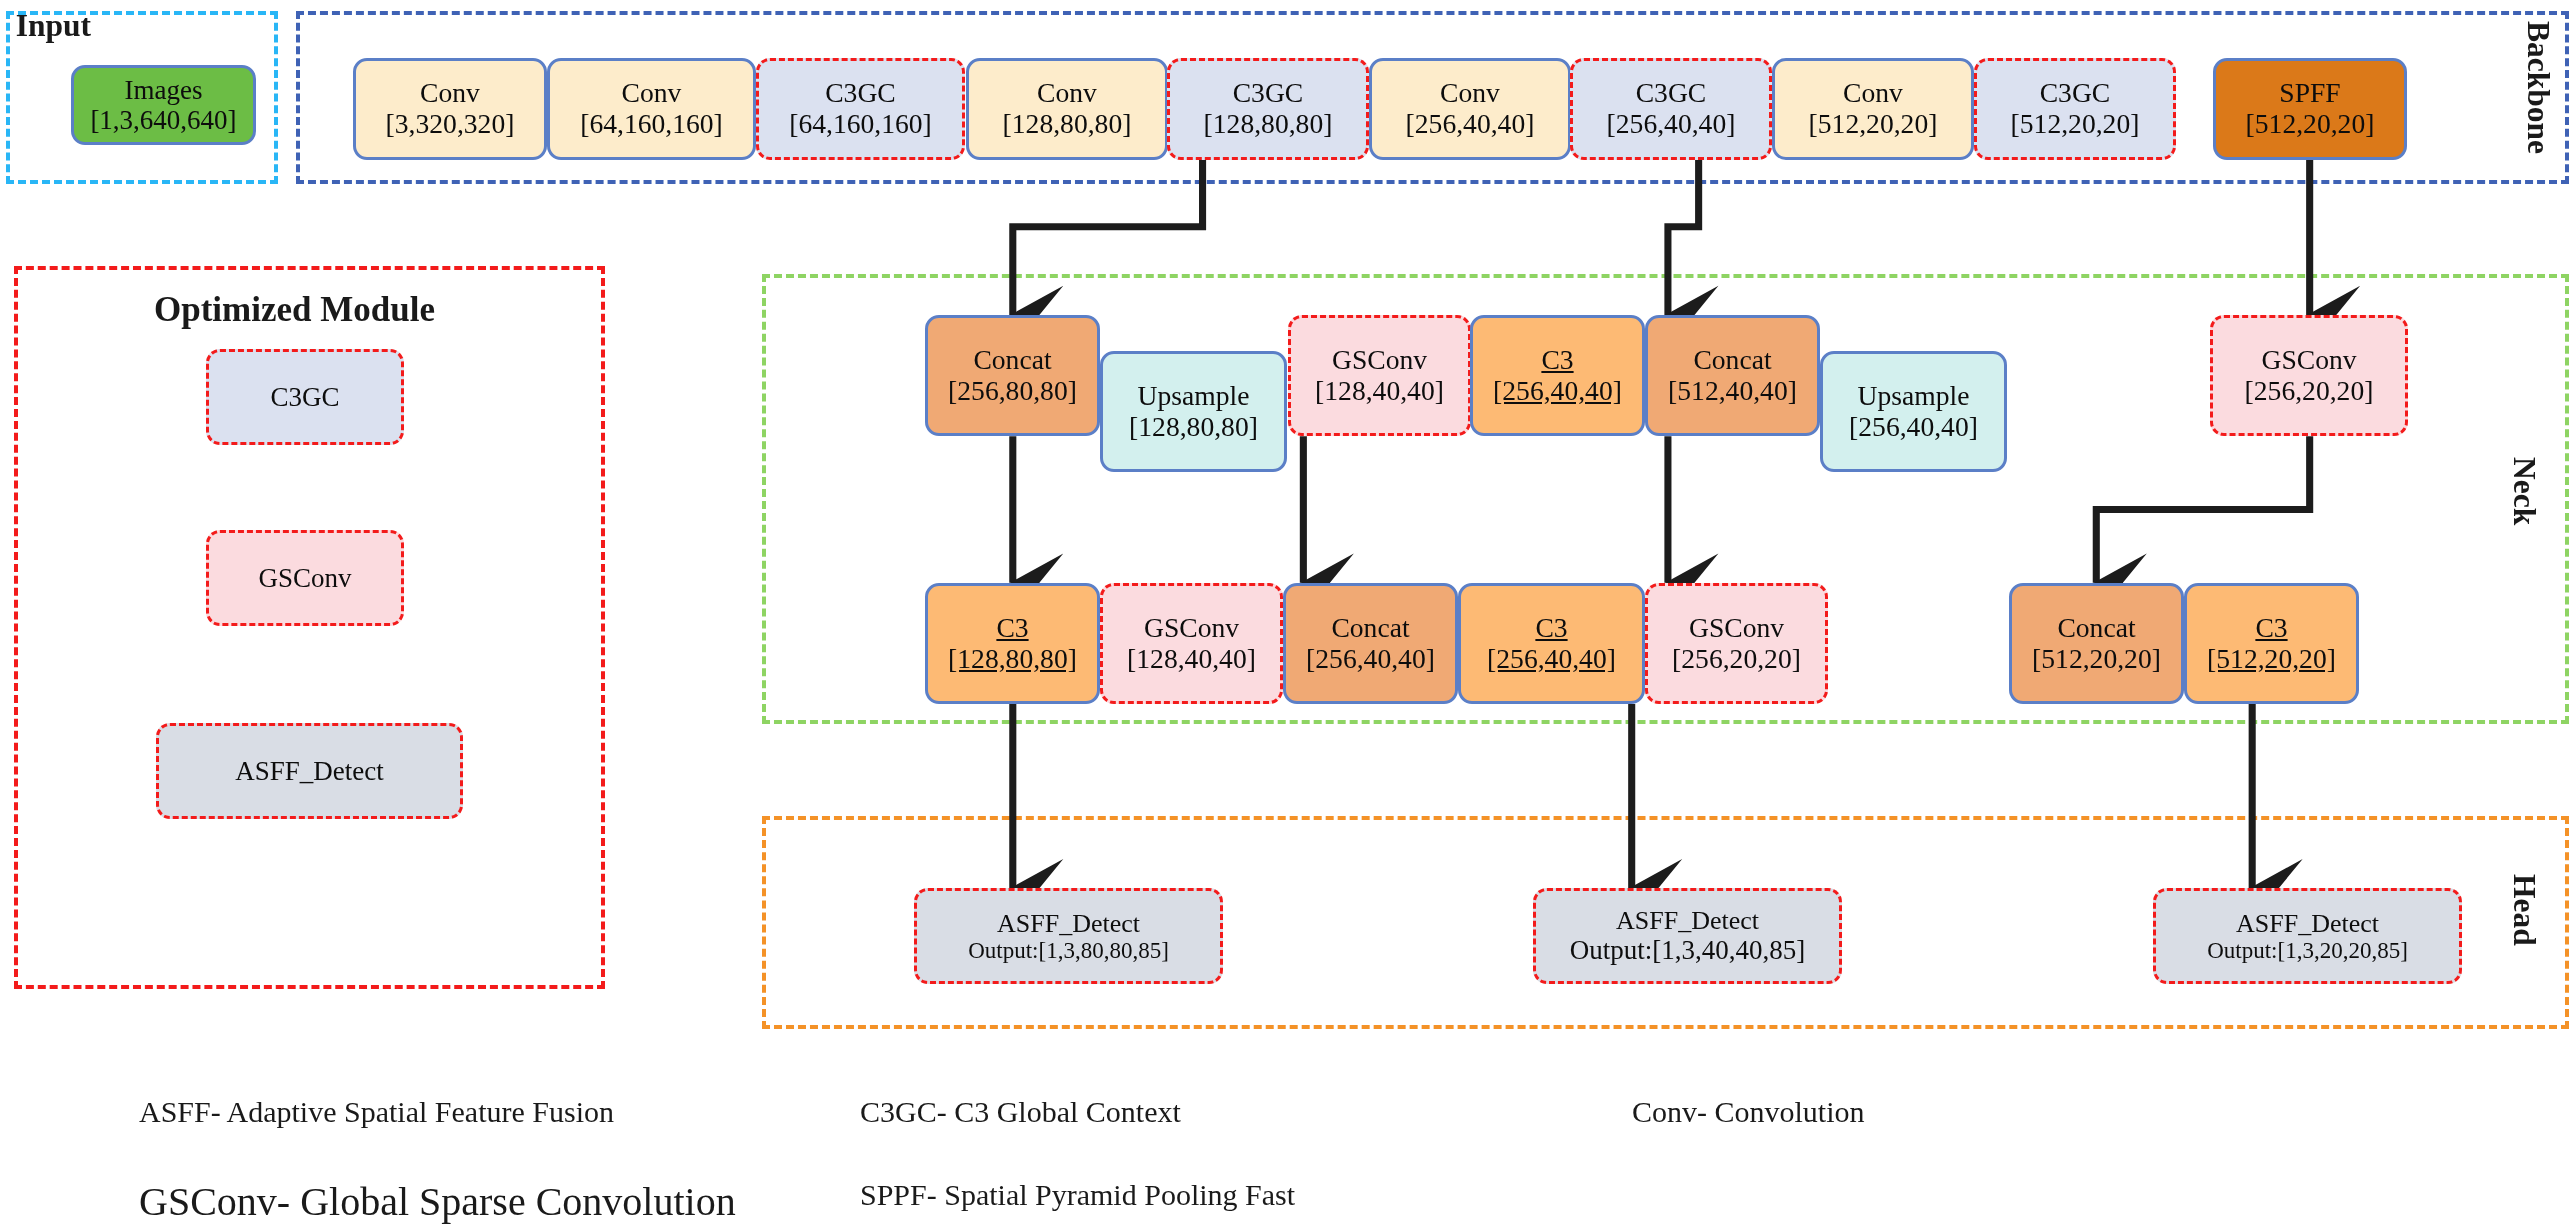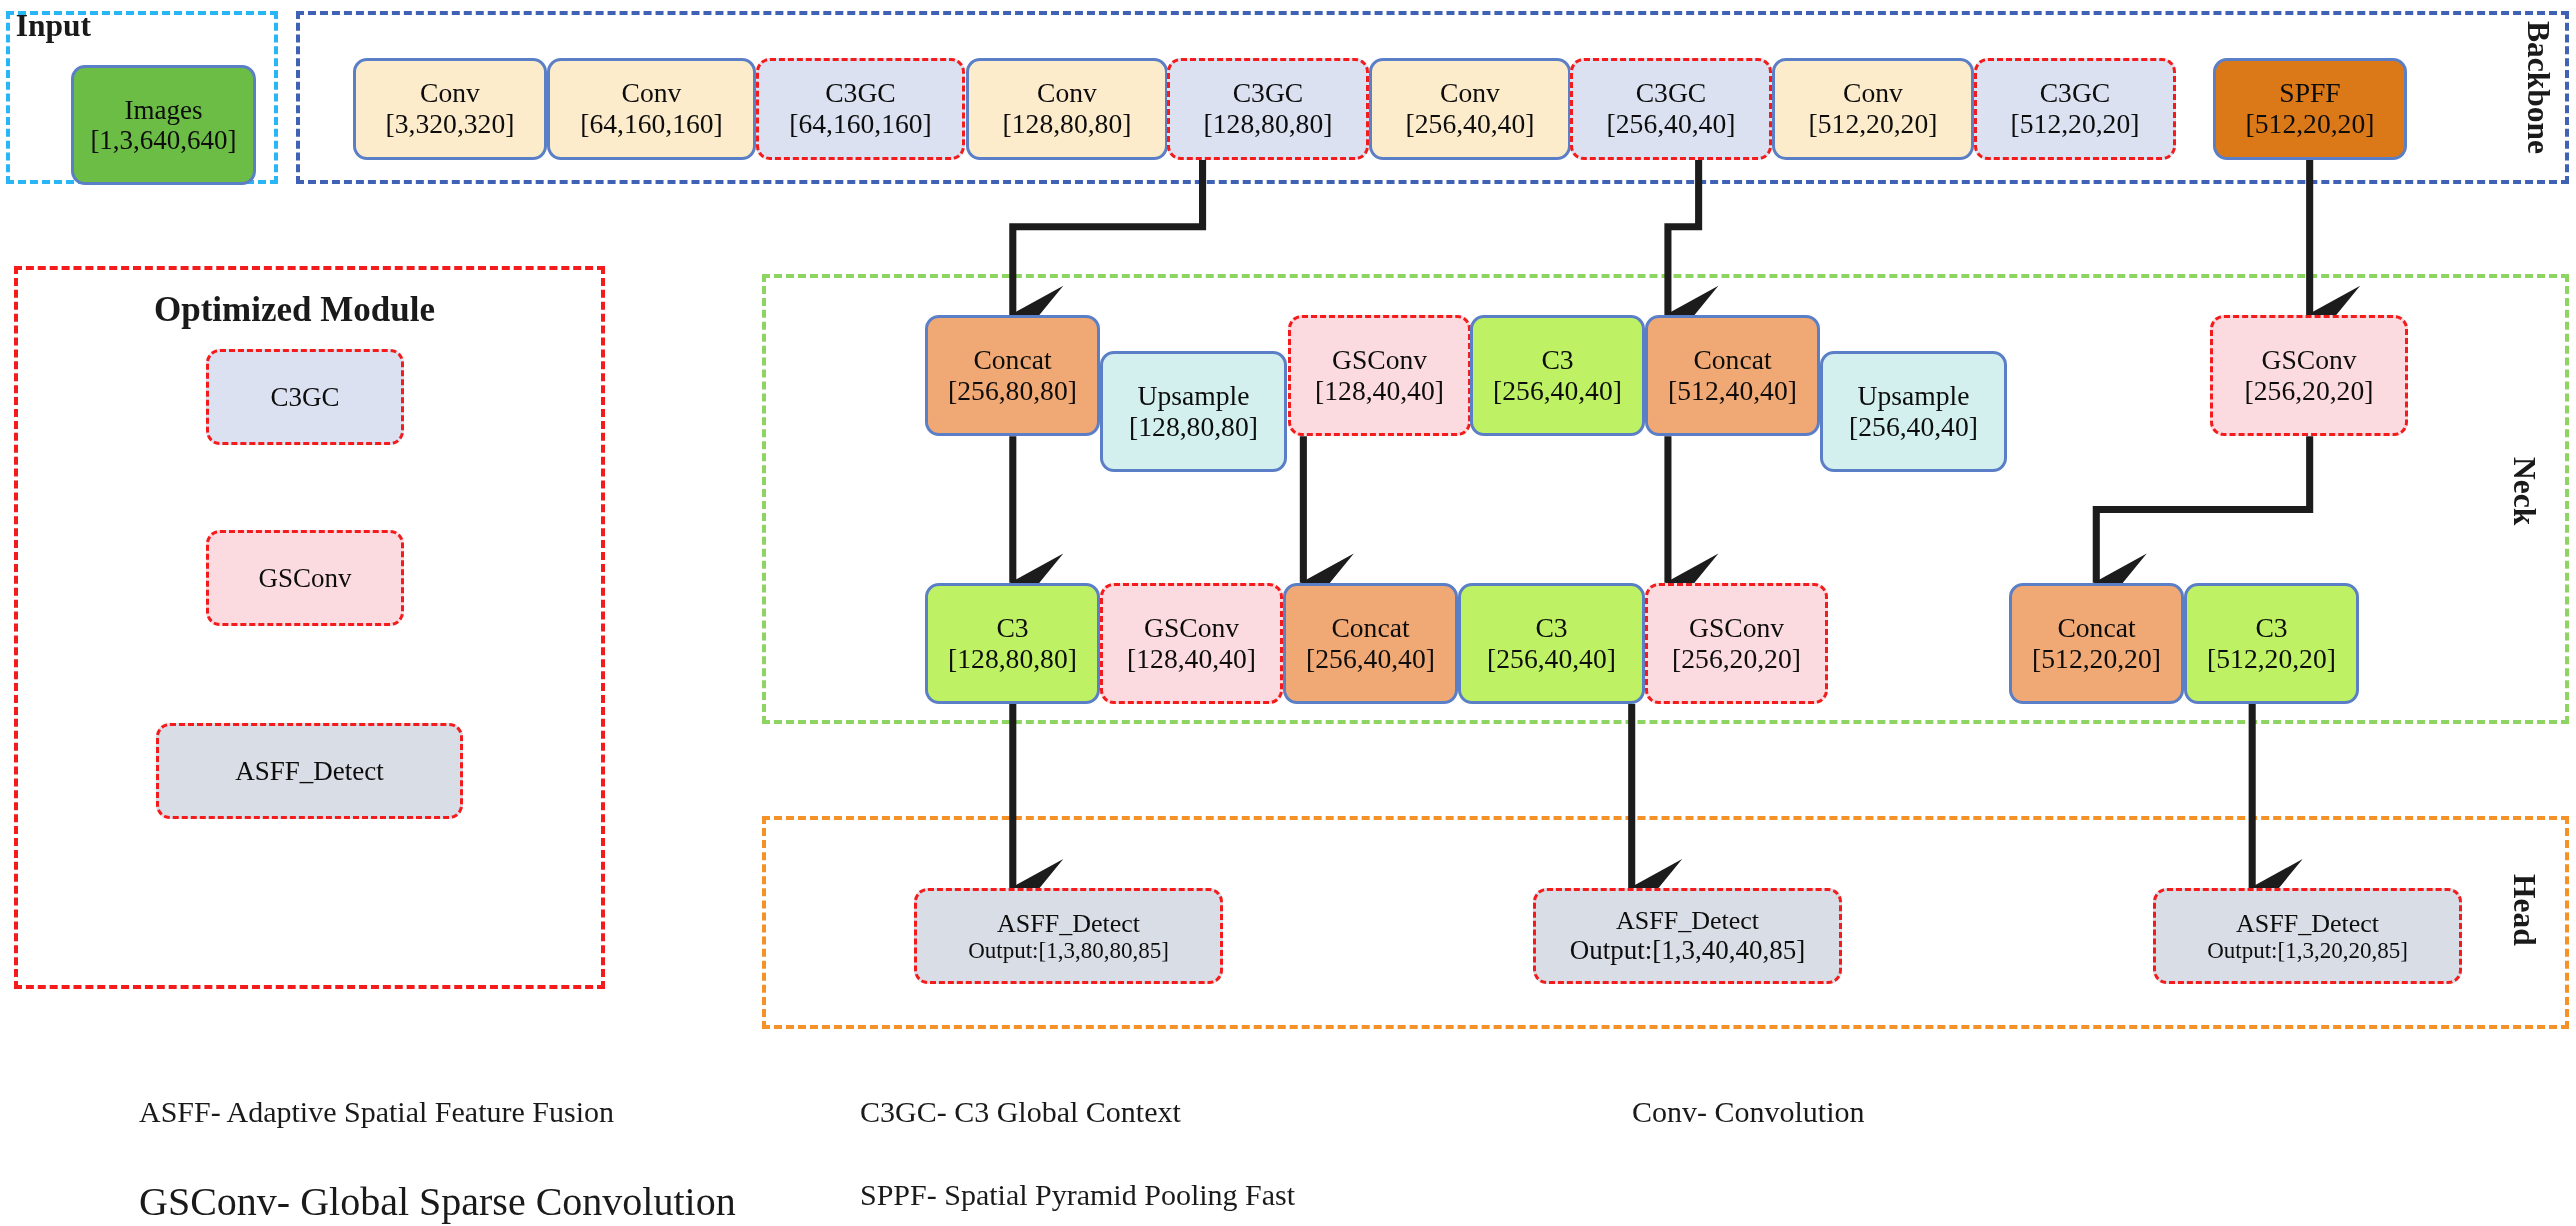--- a/index.html
+++ b/index.html
@@ -39,21 +39,21 @@
   .dashed{border:3.9px dashed #f31b1b;}
 
   
   .f-green   {background:#6cbd45;}
   .f-cream   {background:#fdeccb;}
   .f-lavender{background:#dbe1f0;}
   .f-orange  {background:#db7919;}
   .f-peach   {background:#f0a974;}
   .f-mint    {background:#d3f0ee;margin-top:36px;}
   .f-pink    {background:#fbdbdf;}
-  .f-blue    {background:#bef264;}
+  .f-blue    {background:#fdba74;text-decoration:underline;}
   .f-grey    {background:#d9dde5;}
 
   
   svg#wires{position:absolute;left:0;top:0;width:2576px;height:1226px;pointer-events:none;}
 
   
   .legend{
     position:absolute;white-space:nowrap;color:#1a1a1a;
     font-family:"Liberation Serif", serif;
   }
@@ -99,21 +99,21 @@
       <path d="M1655,554 L1655,740" marker-end="url(#ah)"></path>
 
       <path d="M2118,554 L2118,740" marker-end="url(#ah)"></path>
 
       <path d="M1286,894 L1286,1128" marker-end="url(#ah)"></path>
       <path d="M2072,894 L2072,1128" marker-end="url(#ah)"></path>
       <path d="M2860,894 L2860,1128" marker-end="url(#ah)"></path>
     </g>
   </svg>
 
-  <div class="node solid f-green" style="left:71px;top:65px;width:185px;height:120px;font-size:27px;">
+  <div class="node solid f-green" style="left:71px;top:65px;width:185px;height:80px;font-size:27px;">
     <span class="t1">Images</span>
     <span class="t2">[1,3,640,640]</span>
   </div>
 
   <div class="node solid f-cream" style="left:353px;top:58px;width:194px;height:102px;font-size:27.6px;">
     <span class="t1">Conv</span>
     <span class="t2">[3,320,320]</span>
   </div>
   <div class="node solid f-cream" style="left:547px;top:58px;width:209px;height:102px;font-size:27.6px;">
     <span class="t1">Conv</span>

